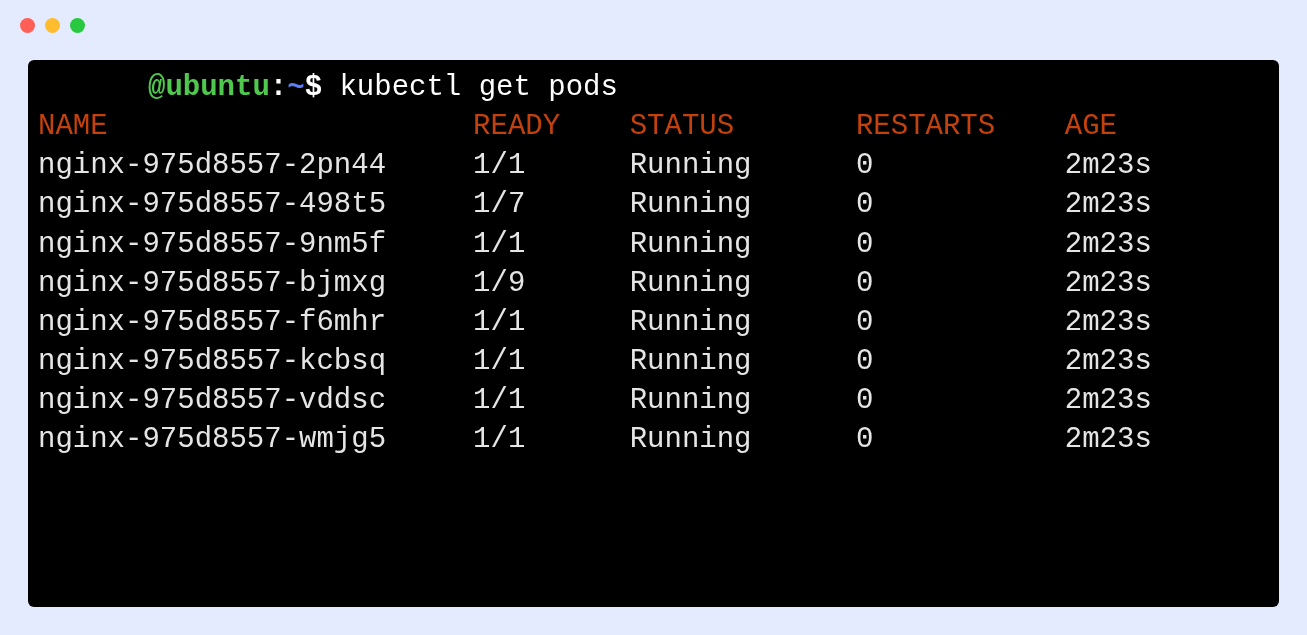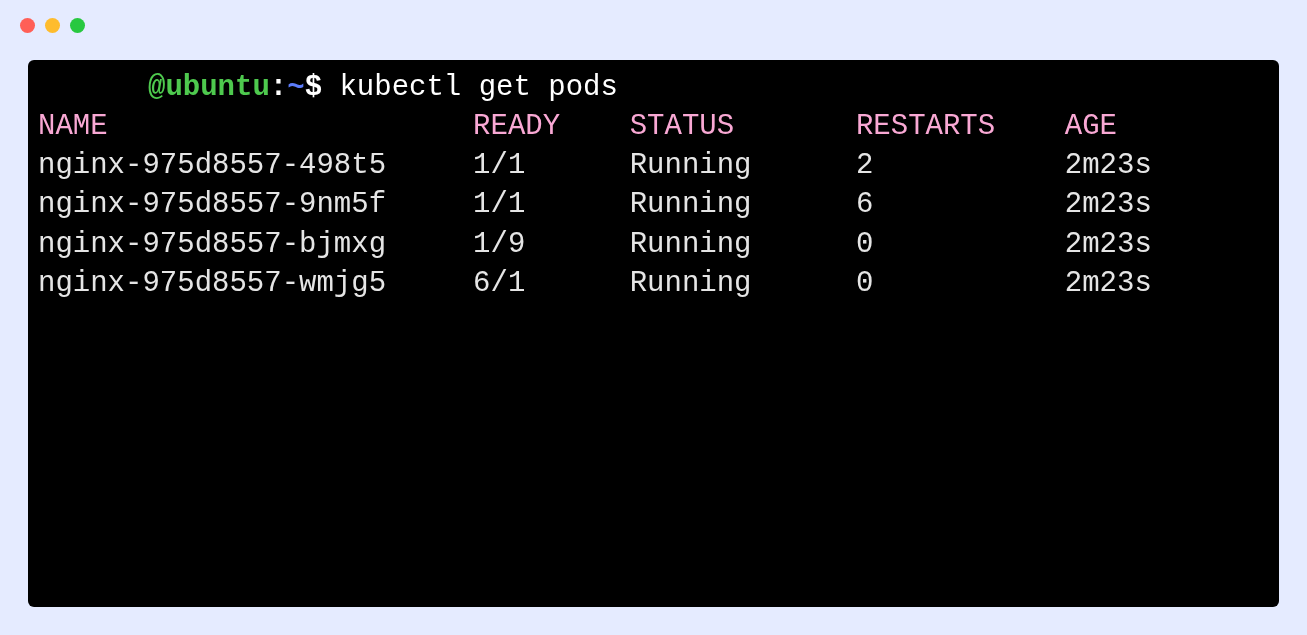--- a/index.html
+++ b/index.html
@@ -73,35 +73,39 @@
     .prompt-cmd {
       color: #ffffff;
     }
     .output-table {
       white-space: pre;
       color: #e5e5e5;
       font-weight: 400;
     }
     .output-header {
       white-space: pre;
-      color: #f9a8d4;
+      color: #c2410c;
     }
   </style>
 </head>
 <body>
 
 <div class="window">
   <div class="titlebar">
     <div class="traffic-light tl-red"></div>
     <div class="traffic-light tl-yellow"></div>
     <div class="traffic-light tl-green"></div>
   </div>
   <div class="terminal">
     <div class="prompt-line"><span class="prompt-user-hidden">&nbsp;</span><span class="prompt-host">@ubuntu</span><span class="prompt-sep">:</span><span class="prompt-tilde">~</span><span class="prompt-sep">$</span> <span class="prompt-cmd">kubectl get pods</span></div>
     <div class="output-header" id="header-row">NAME                     READY    STATUS       RESTARTS    AGE</div>
     <div id="rows-container">
-        <div class="output-table">nginx-975d8557-498t5     1/1      Running      2           2m23s</div>
-        <div class="output-table">nginx-975d8557-9nm5f     1/1      Running      6           2m23s</div>
+        <div class="output-table">nginx-975d8557-2pn44     1/1      Running      0           2m23s</div>
+        <div class="output-table">nginx-975d8557-498t5     1/7      Running      0           2m23s</div>
+        <div class="output-table">nginx-975d8557-9nm5f     1/1      Running      0           2m23s</div>
         <div class="output-table">nginx-975d8557-bjmxg     1/9      Running      0           2m23s</div>
-        <div class="output-table">nginx-975d8557-wmjg5     6/1      Running      0           2m23s</div>
+        <div class="output-table">nginx-975d8557-f6mhr     1/1      Running      0           2m23s</div>
+        <div class="output-table">nginx-975d8557-kcbsq     1/1      Running      0           2m23s</div>
+        <div class="output-table">nginx-975d8557-vddsc     1/1      Running      0           2m23s</div>
+        <div class="output-table">nginx-975d8557-wmjg5     1/1      Running      0           2m23s</div>
       </div>
   </div>
 </div>
 
 </body></html>

